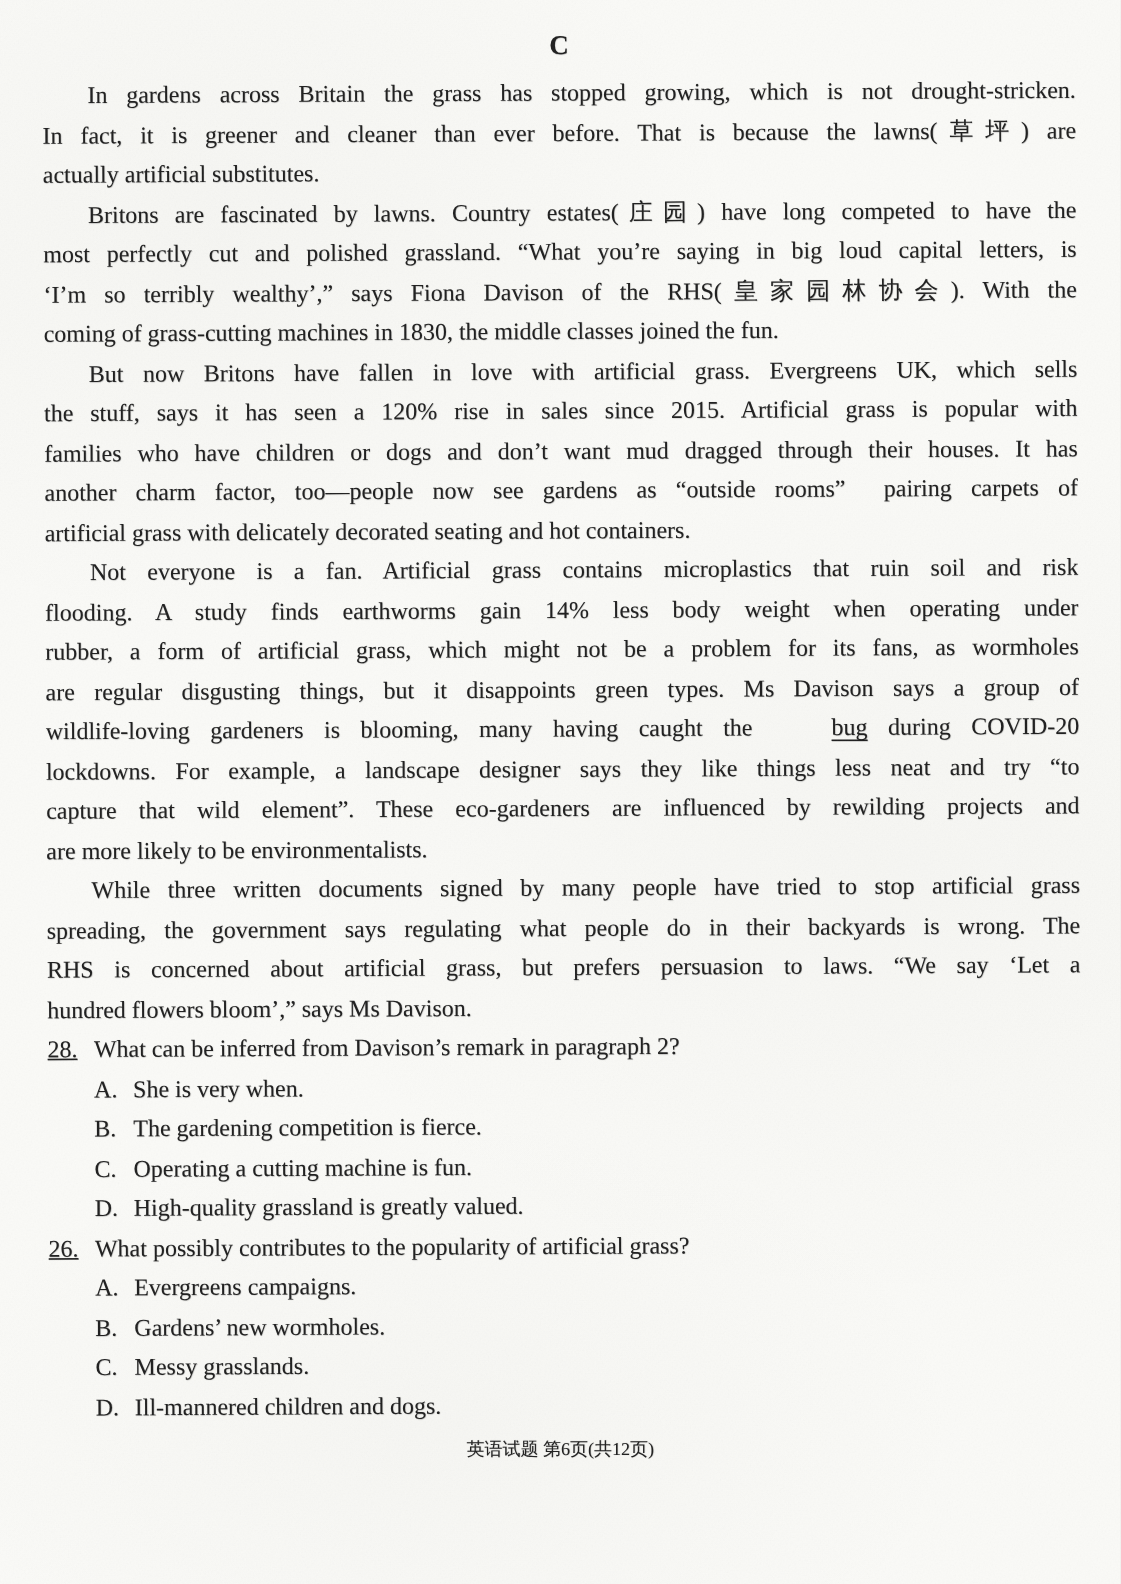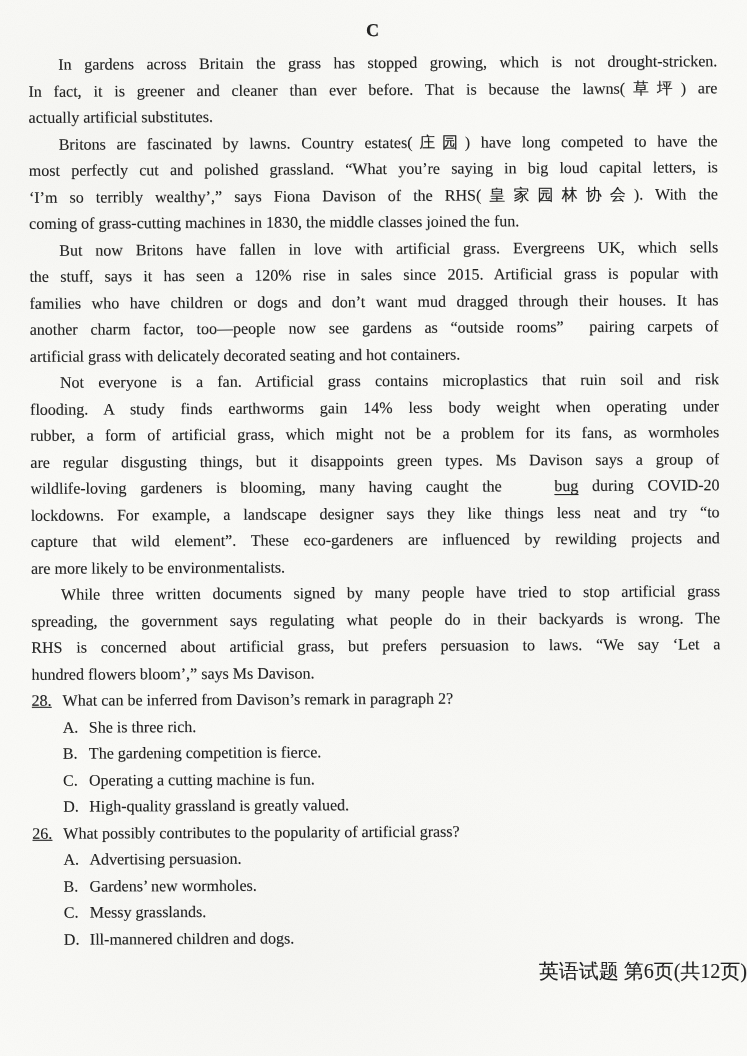--- a/index.html
+++ b/index.html
@@ -20,21 +20,21 @@
     font-size:16px;line-height:26.5px;height:26.5px;overflow:hidden;
     text-shadow:0.3px 0.3px 0.6px rgba(40,40,40,0.4);
   }
   .jl{text-align:justify;text-align-last:justify;}
   .ll{text-align:left;}
   .indent{text-indent:30px;}
   .u{text-decoration:underline;text-underline-offset:3px;margin-left:39px;}
   .q-line .qnum{display:inline-block;min-width:31px;text-decoration:underline;}
   .opt{padding-left:31px;}
   .opt .optlabel{display:inline-block;min-width:26px;}
-  .footer{position:absolute;left:0;right:0;top:958px;text-align:right;font-size:20px;
+  .footer{position:absolute;left:0;right:0;top:958px;text-align:center;font-size:12px;
     text-shadow:0.3px 0.3px 0.6px rgba(40,40,40,0.4);}
   .grain{position:absolute;inset:0;width:100%;height:100%;pointer-events:none;}
 </style>
 </head>
 <body>
 
 <div class="page">
   <div class="content">
 
     <div class="section-label">C</div>
@@ -79,29 +79,29 @@
         <div class="line jl">RHS is concerned about artificial grass, but prefers persuasion to laws. “We say ‘Let a</div>
         <div class="line ll">hundred flowers bloom’,” says Ms Davison.</div>
       </div>
 
     </div>
 
     <div>
 
       <div>
         <div class="line ll q-line"><span class="qnum">28.</span><span>What can be inferred from Davison’s remark in paragraph 2?</span></div>
-        <div class="line ll opt"><span class="optlabel">A.</span><span>She is three rich.</span></div>
+        <div class="line ll opt"><span class="optlabel">A.</span><span>She is very when.</span></div>
         <div class="line ll opt"><span class="optlabel">B.</span><span>The gardening competition is fierce.</span></div>
         <div class="line ll opt"><span class="optlabel">C.</span><span>Operating a cutting machine is fun.</span></div>
         <div class="line ll opt"><span class="optlabel">D.</span><span>High-quality grassland is greatly valued.</span></div>
       </div>
 
       <div>
         <div class="line ll q-line"><span class="qnum">26.</span><span>What possibly contributes to the popularity of artificial grass?</span></div>
-        <div class="line ll opt"><span class="optlabel">A.</span><span>Advertising persuasion.</span></div>
+        <div class="line ll opt"><span class="optlabel">A.</span><span>Evergreens campaigns.</span></div>
         <div class="line ll opt"><span class="optlabel">B.</span><span>Gardens’ new wormholes.</span></div>
         <div class="line ll opt"><span class="optlabel">C.</span><span>Messy grasslands.</span></div>
         <div class="line ll opt"><span class="optlabel">D.</span><span>Ill-mannered children and dogs.</span></div>
       </div>
 
     </div>
 
   </div>
 
   <div class="footer">英语试题 第6页(共12页)</div>

